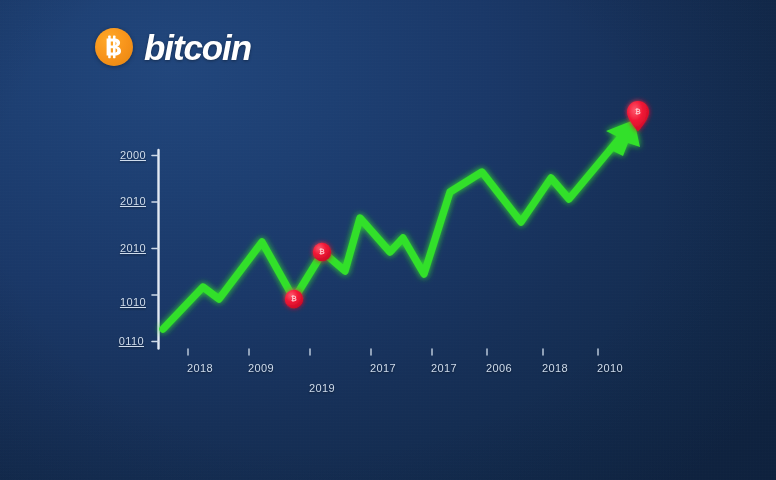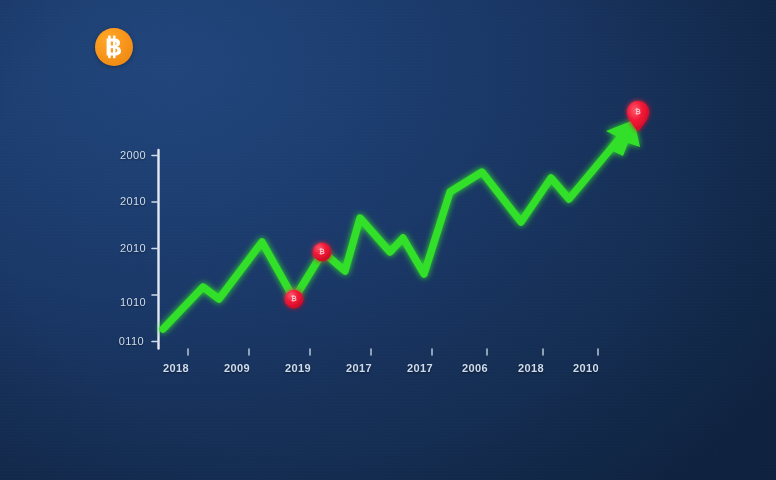--- a/index.html
+++ b/index.html
@@ -98,22 +98,22 @@
   }
   .axis-label {
     position: absolute;
     color: #cfdcec;
     font-size: 11px;
     letter-spacing: .4px;
     text-shadow: 0 1px 2px rgba(0,0,0,.45);
     white-space: nowrap;
     user-select: none;
   }
-  .y-label { text-align: right; }
-  .x-label { text-align: left; font-weight: bold; }
+  .y-label { text-align: right; text-decoration: underline; }
+  .x-label { text-align: right; }
   .marker-glyph {
     position: absolute;
     color: rgba(255,228,228,.82);
     font-size: 7px;
     font-weight: 700;
     line-height: 1;
     white-space: nowrap;
     user-select: none;
   }
 </style>
@@ -132,20 +132,21 @@
         <g fill="#ffffff">
           <rect x="13.2" y="7.6" width="2.5" height="22.6" rx="0.6"></rect>
           <rect x="18.0" y="7.6" width="2.5" height="22.6" rx="0.6"></rect>
         </g>
         <path d="M11.6 10.6 h8.0 c3.5 0 5.5 1.6 5.5 4.2 c0 2.0 -1.2 3.3 -3.0 3.8
                  c2.4 0.45 3.9 1.95 3.9 4.3 c0 2.95 -2.3 4.5 -6.2 4.5 h-8.2 z
                  M15.3 13.6 v4.0 h3.6 c1.65 0 2.6 -0.75 2.6 -2.0 c0 -1.3 -0.95 -2.0 -2.6 -2.0 z
                  M15.3 20.3 v4.25 h4.1 c1.85 0 2.85 -0.8 2.85 -2.1 c0 -1.35 -1.0 -2.15 -2.85 -2.15 z" fill="#ffffff"></path>
         </svg>
     </div>
+    <div id="brand-word">bitcoin</div>
   </div>
 
   <div id="chart-area">
 
     <svg id="chart-svg" width="776" height="480" viewBox="0 0 776 480" aria-hidden="true">
       <defs>
         <filter id="lineGlow" x="-25%" y="-25%" width="150%" height="150%">
           <feGaussianBlur stdDeviation="3.2" result="b"></feGaussianBlur>
           <feMerge>
             <feMergeNode in="b"></feMergeNode>
@@ -216,21 +217,21 @@
     <span class="marker-glyph" style="left:635px; top:108px;">₿</span>
 
     <span class="axis-label y-label" style="left:106px; top:149px; width:40px;">2000</span>
     <span class="axis-label y-label" style="left:106px; top:195px; width:40px;">2010</span>
     <span class="axis-label y-label" style="left:106px; top:242px; width:40px;">2010</span>
     <span class="axis-label y-label" style="left:106px; top:296px; width:40px;">1010</span>
     <span class="axis-label y-label" style="left:104px; top:335px; width:40px;">0110</span>
 
     <span class="axis-label x-label" style="left:163px; top:362px; width:50px;">2018</span>
     <span class="axis-label x-label" style="left:224px; top:362px; width:50px;">2009</span>
-    <span class="axis-label x-label" style="left:285px; top:362px; width:50px;">2019</span>
+    <span class="axis-label x-label" style="left:285px; top:382px; width:50px;">2019</span>
     <span class="axis-label x-label" style="left:346px; top:362px; width:50px;">2017</span>
     <span class="axis-label x-label" style="left:407px; top:362px; width:50px;">2017</span>
     <span class="axis-label x-label" style="left:462px; top:362px; width:50px;">2006</span>
     <span class="axis-label x-label" style="left:518px; top:362px; width:50px;">2018</span>
     <span class="axis-label x-label" style="left:573px; top:362px; width:50px;">2010</span>
 
   </div>
 </div>
 
 </body></html>

